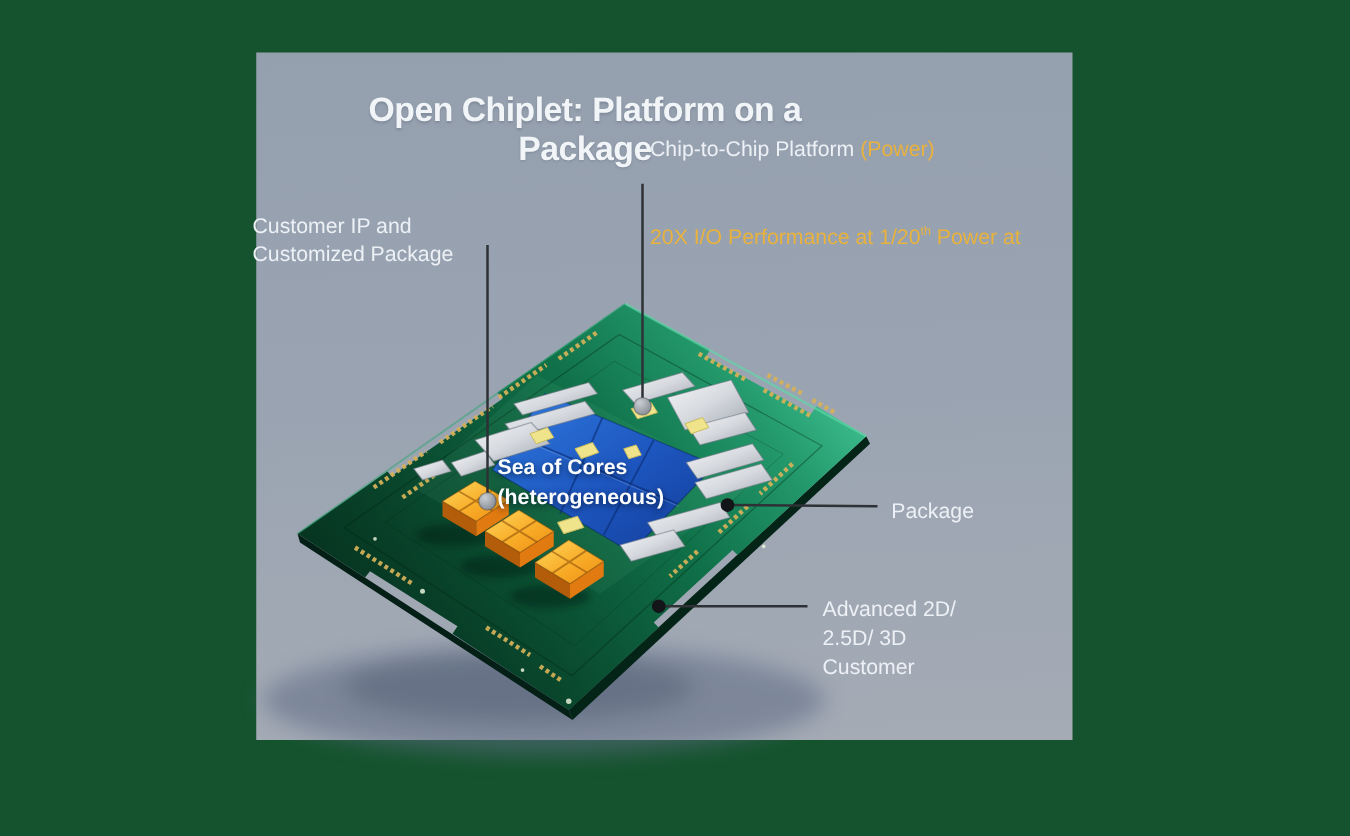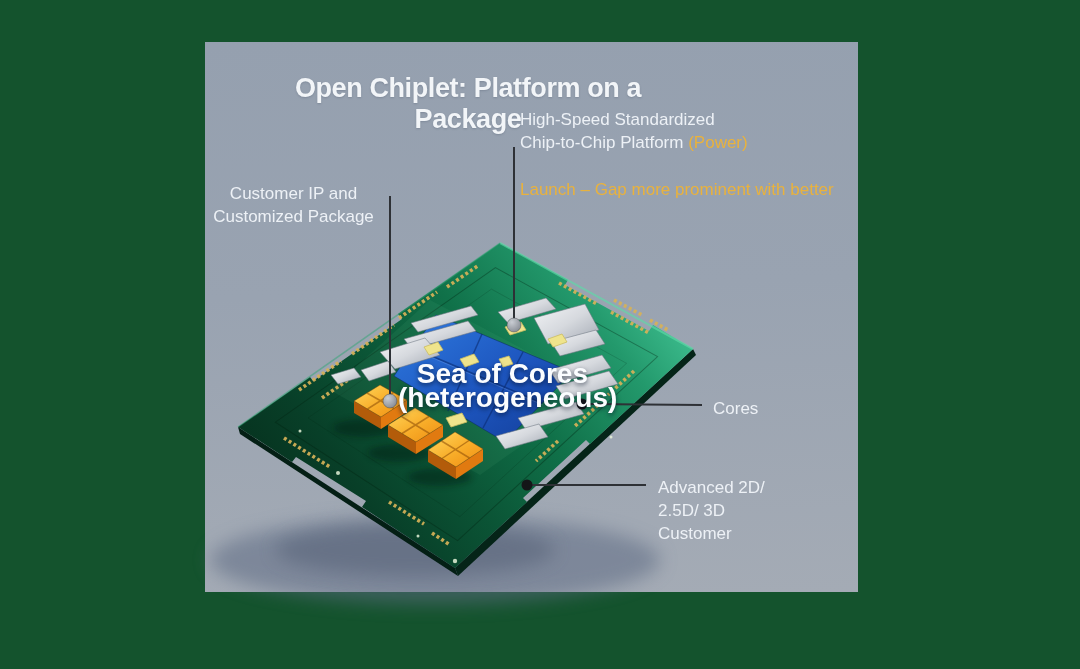--- a/index.html
+++ b/index.html
@@ -16,24 +16,24 @@
   .chip-svg { position:absolute; left:0; top:0; width:1080px; height:669px; }
   .page-title {
     position:absolute; left:238px; top:55px; width:460px; text-align:center;
     font-size:27px; font-weight:700; letter-spacing:-0.4px; color:#F2F5F8;
     text-shadow:0 1px 2px rgba(60,70,90,0.25);
   }
   .callout { position:absolute; font-size:17px; line-height:23px; color:var(--text-white,#EDF1F6); }
   .co-interface { left:520px; top:108px; }
   .co-perf { left:520px; top:177px; line-height:26px; color:var(--accent-amber,#E9B23D); }
   .co-perf sup { font-size:10px; line-height:0; }
-  .co-customer { left:202px; top:182px; width:183px; text-align:center; }
+  .co-customer { left:202px; top:169px; width:183px; text-align:left; }
   .co-sea {
-    left:398px; top:362px; width:190px; text-align:right;
-    font-size:28px; font-weight:700; line-height:24px; color:#FBFDFF;
+    left:398px; top:362px; width:190px; text-align:left;
+    font-size:17px; font-weight:700; line-height:24px; color:#FBFDFF;
     text-shadow:0 2px 5px rgba(5,15,35,0.65);
   }
   .co-memory { left:713px; top:397px; }
   .co-packaging { left:658px; top:476px; }
   .hl { color:var(--accent-amber,#E9B23D); }
   .line { display:block; }
 </style>
 </head>
 <body>
 
@@ -197,39 +197,38 @@
       <circle cx="390" cy="401" r="7" fill="url(#dotGray)" stroke="#3A3D42" stroke-opacity="0.4"></circle>
       <circle cx="514" cy="325" r="7" fill="url(#dotGray)" stroke="#3A3D42" stroke-opacity="0.4"></circle>
       <circle cx="582" cy="404" r="5.5" fill="#141518"></circle>
       <circle cx="527" cy="485" r="5.5" fill="#141518"></circle>
     </g>
   </svg>
 
   <h1 class="page-title">Open Chiplet: Platform on a Package</h1>
 
   <div class="callout co-interface">
-    <span class="line">High-Speed Standardized</span>
     <span class="line"><span>Chip-to-Chip Platform </span><span class="hl">(Power)</span></span>
   </div>
 
   <div class="callout co-perf">
-    <span class="line">Launch – Gap more prominent with better</span>
+    <span class="line"><span>20X I/O Performance at 1/20</span><sup>th</sup><span> Power at</span></span>
   </div>
 
   <div class="callout co-customer">
     <span class="line">Customer IP and</span>
     <span class="line">Customized Package</span>
   </div>
 
   <div class="callout co-sea">
     <span class="line">Sea of Cores</span>
     <span class="line">(heterogeneous)</span>
   </div>
 
-  <div class="callout co-memory">Cores</div>
+  <div class="callout co-memory">Package</div>
 
   <div class="callout co-packaging">
     <span class="line">Advanced 2D/</span>
     <span class="line">2.5D/ 3D</span>
     <span class="line">Customer</span>
   </div>
 
 </div>
 
 </body></html>

